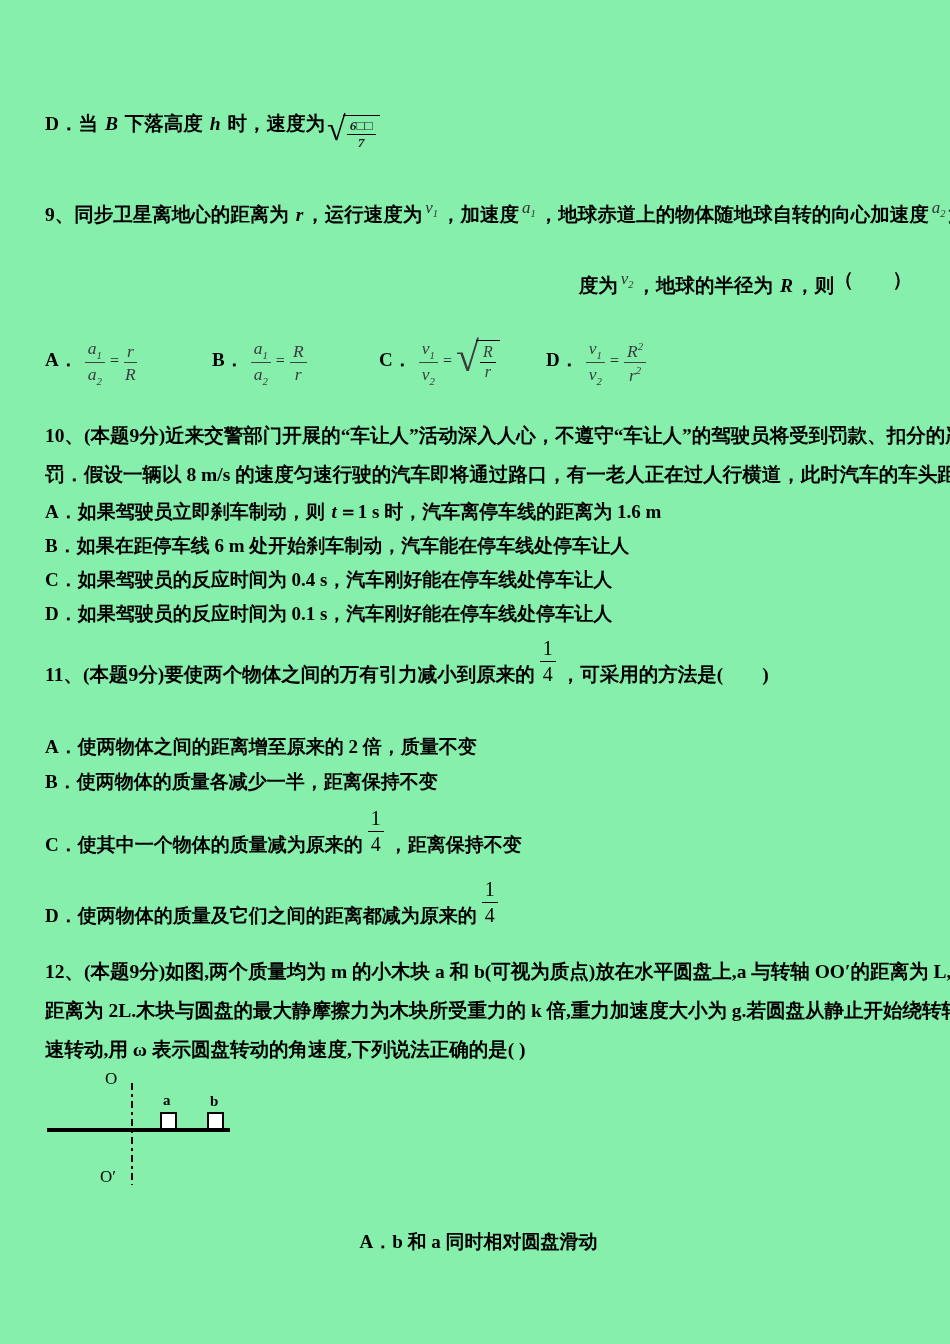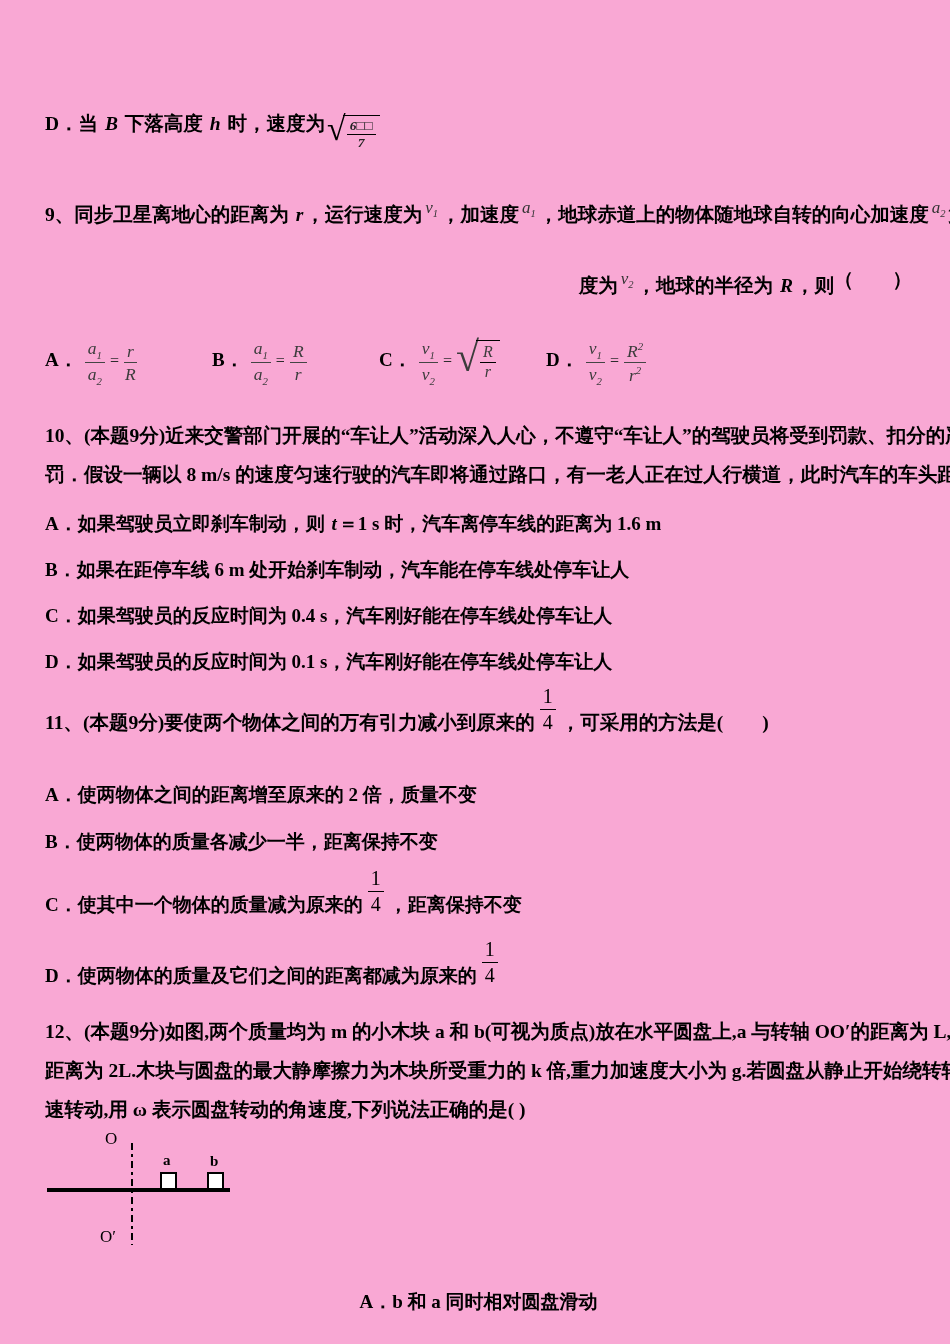--- a/index.html
+++ b/index.html
@@ -1,16 +1,16 @@
 <!DOCTYPE html>
 <html><head>
 <meta charset="utf-8">
 <style>
   html,body{margin:0;padding:0;background:#ffffff;}
-  .page{position:relative;width:950px;height:1344px;background:#f9a8d4;overflow:hidden;
+  .page{position:relative;width:950px;height:1344px;background:#86efac;overflow:hidden;
         font-family:"Liberation Serif","DejaVu Serif",serif;color:#000;}
   .content{padding:93px 38px 0 45px;}
   .line{font-size:19.5px;font-weight:700;line-height:34px;white-space:nowrap;}
   .opt-line{font-size:19px;font-weight:700;line-height:29px;white-space:nowrap;}
 
   
   .seg{display:inline;}
   .b{font-weight:700;}
   .bi{font-weight:700;font-style:italic;padding:0 2px;}
   .mv{font-style:italic;font-weight:400;color:#333;position:relative;top:-8px;
@@ -43,24 +43,24 @@
 
   
   .prevd{margin-top:14px;}
   .q9l1{margin-top:48px;}
   .q9l2{margin-top:30px;text-align:right;}
   .optrow{margin-top:20px;display:flex;align-items:center;height:64px;}
   .optrow .opt{width:167px;white-space:nowrap;}
   .q10l1{margin-top:24px;}
   .tight{margin-top:5px;}
   .opts{margin-top:4px;}
-  .opts .opt-line{margin-top:17px;}
+  .opts .opt-line{margin-top:5px;}
   .q11intro{margin-top:9px;}
   .q11a{margin-top:40px;}
-  .q11b{margin-top:18px;}
+  .q11b{margin-top:6px;}
   .q11c{margin-top:11px;}
   .q11d{margin-top:19px;}
   .q12l1{margin-top:25px;}
   .q12opt{margin-top:24px;text-align:center;}
 
   
   .diagram{position:relative;width:250px;height:132px;margin:4px 0 0 2px;}
   .dlbl{position:absolute;font-size:17px;font-weight:400;font-family:"Liberation Serif","DejaVu Serif",serif;}
   .pos-o{left:58px;top:-2px;}
   .pos-oprime{left:53px;top:96px;}

